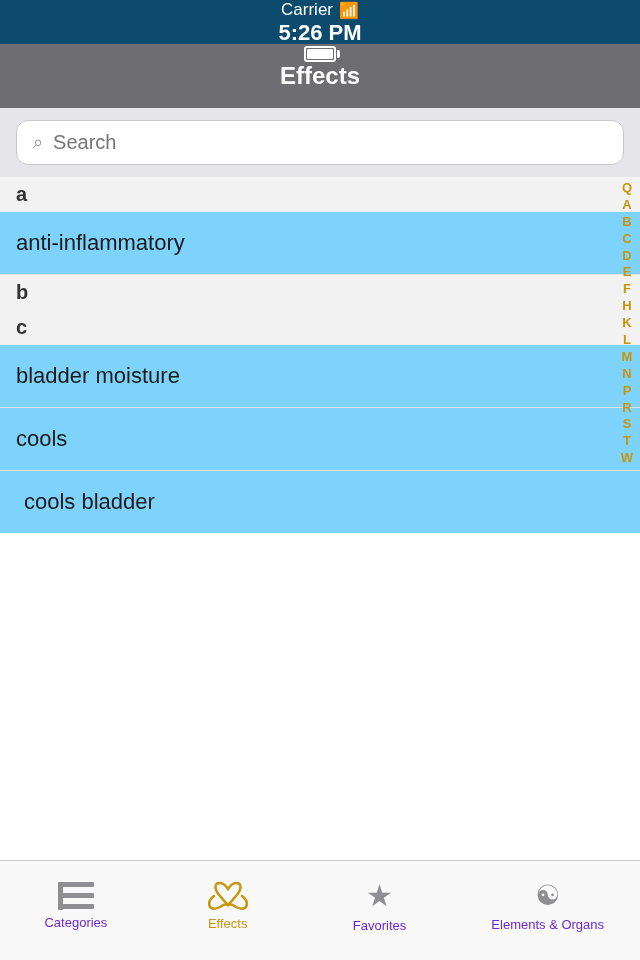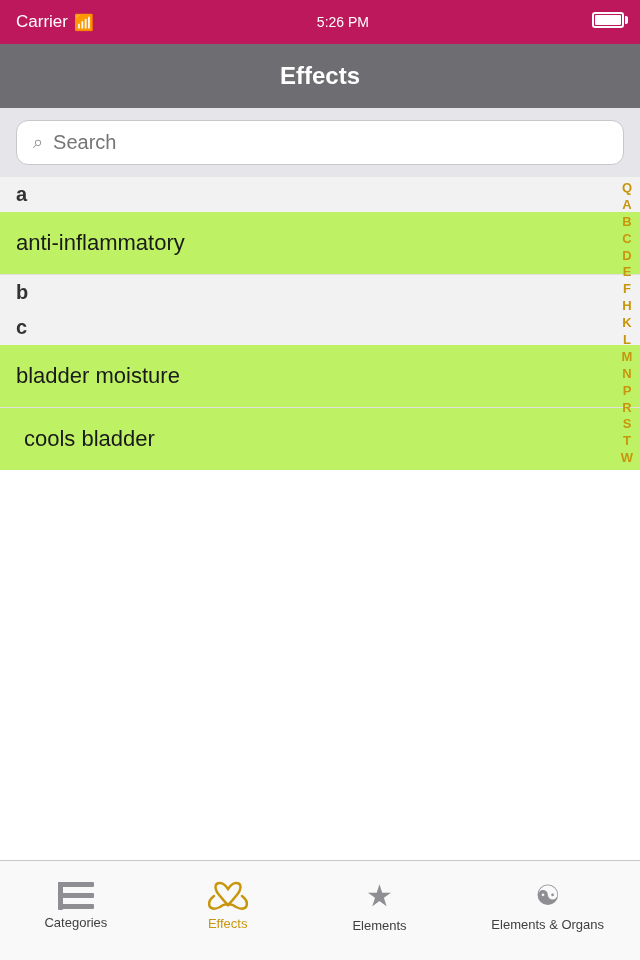--- a/index.html
+++ b/index.html
@@ -9,41 +9,42 @@
       height: 960px;
       font-family: -apple-system, 'Helvetica Neue', Arial, sans-serif;
       background: #f2f2f2;
       overflow: hidden;
       position: relative;
     }
 
     
     .status-bar {
       height: 44px;
-      background: #be185d;
+      background: #0c4a6e;
       display: flex;
       align-items: center;
       justify-content: space-between;
       padding: 0 16px;
       color: white;
       font-size: 18px;
       font-weight: 500;
+      flex-direction: column;
     }
     .status-bar .carrier-wifi {
       display: flex;
       align-items: center;
       gap: 6px;
       font-size: 17px;
     }
     .wifi-icon {
       font-size: 16px;
     }
     .time {
-      font-size: 14px;
-      font-weight: 400;
+      font-size: 22px;
+      font-weight: 700;
       text-align: right;
     }
     .battery {
       width: 32px;
       height: 16px;
       border: 2px solid white;
       border-radius: 3px;
       position: relative;
       display: inline-block;
     }
@@ -124,21 +125,21 @@
       font-size: 20px;
       font-weight: 700;
       color: #333;
     }
 
     .list-item {
       padding: 18px 16px;
       font-size: 22px;
       color: #1a1a1a;
       border-bottom: 1px solid #e0e0e0;
-      background: #bef264;
+      background: #7dd3fc;
     }
     .list-item:last-child {
       border-bottom: none;
       padding-left: 24px;
     }
 
     
     .index-sidebar {
       position: absolute;
       right: 0;
@@ -179,21 +180,21 @@
       display: flex;
       flex-direction: column;
       align-items: center;
       gap: 5px;
       cursor: pointer;
       min-width: 80px;
     }
 
     .tab-label {
       font-size: 13px;
-      color: #404040;
+      color: #6d28d9;
     }
     .tab-label.active {
       color: #c8960c;
     }
 
     .star-icon {
       font-size: 30px;
       color: #8e8e93;
     }
 
@@ -247,20 +248,21 @@
 
 <div class="list-container">
 
   <div class="section-header">a</div>
   <div class="list-item">anti-inflammatory</div>
 
   <div class="section-header">b</div>
 
   <div class="section-header">c</div>
   <div class="list-item">bladder moisture</div>
+  <div class="list-item">cools</div>
   <div class="list-item">cools bladder</div>
 </div>
 
 <div style="position:absolute; right:0; top:176px; width:26px; display:flex; flex-direction:column; align-items:center; gap:0px; padding:4px 0; z-index:10;">
   <span class="index-letter">Q</span>
   <span class="index-letter">A</span>
   <span class="index-letter">B</span>
   <span class="index-letter">C</span>
   <span class="index-letter">D</span>
   <span class="index-letter">E</span>
@@ -293,21 +295,21 @@
     <svg width="40" height="30" viewBox="0 0 40 30">
       <path d="M12 15 C6 8, 6 2, 12 2 C16 2, 18 5, 20 8 C22 5, 24 2, 28 2 C34 2, 34 8, 28 15 C24 20, 20 24, 20 24 C20 24, 16 20, 12 15 Z" fill="none" stroke="#c8960c" stroke-width="2.5"></path>
       <path d="M6 15 C2 18, 0 22, 2 26 C4 28, 8 28, 12 26 C14 25, 16 22, 20 24" fill="none" stroke="#c8960c" stroke-width="2.5" stroke-linecap="round"></path>
       <path d="M34 15 C38 18, 40 22, 38 26 C36 28, 32 28, 28 26 C26 25, 24 22, 20 24" fill="none" stroke="#c8960c" stroke-width="2.5" stroke-linecap="round"></path>
     </svg>
     <span class="tab-label active">Effects</span>
   </div>
 
   <div class="tab-item">
     <span class="star-icon">★</span>
-    <span class="tab-label">Elements</span>
+    <span class="tab-label">Favorites</span>
   </div>
 
   <div class="tab-item">
     <span class="yin-yang">☯</span>
     <span class="tab-label">Elements &amp; Organs</span>
   </div>
 
 
 </div>
 

